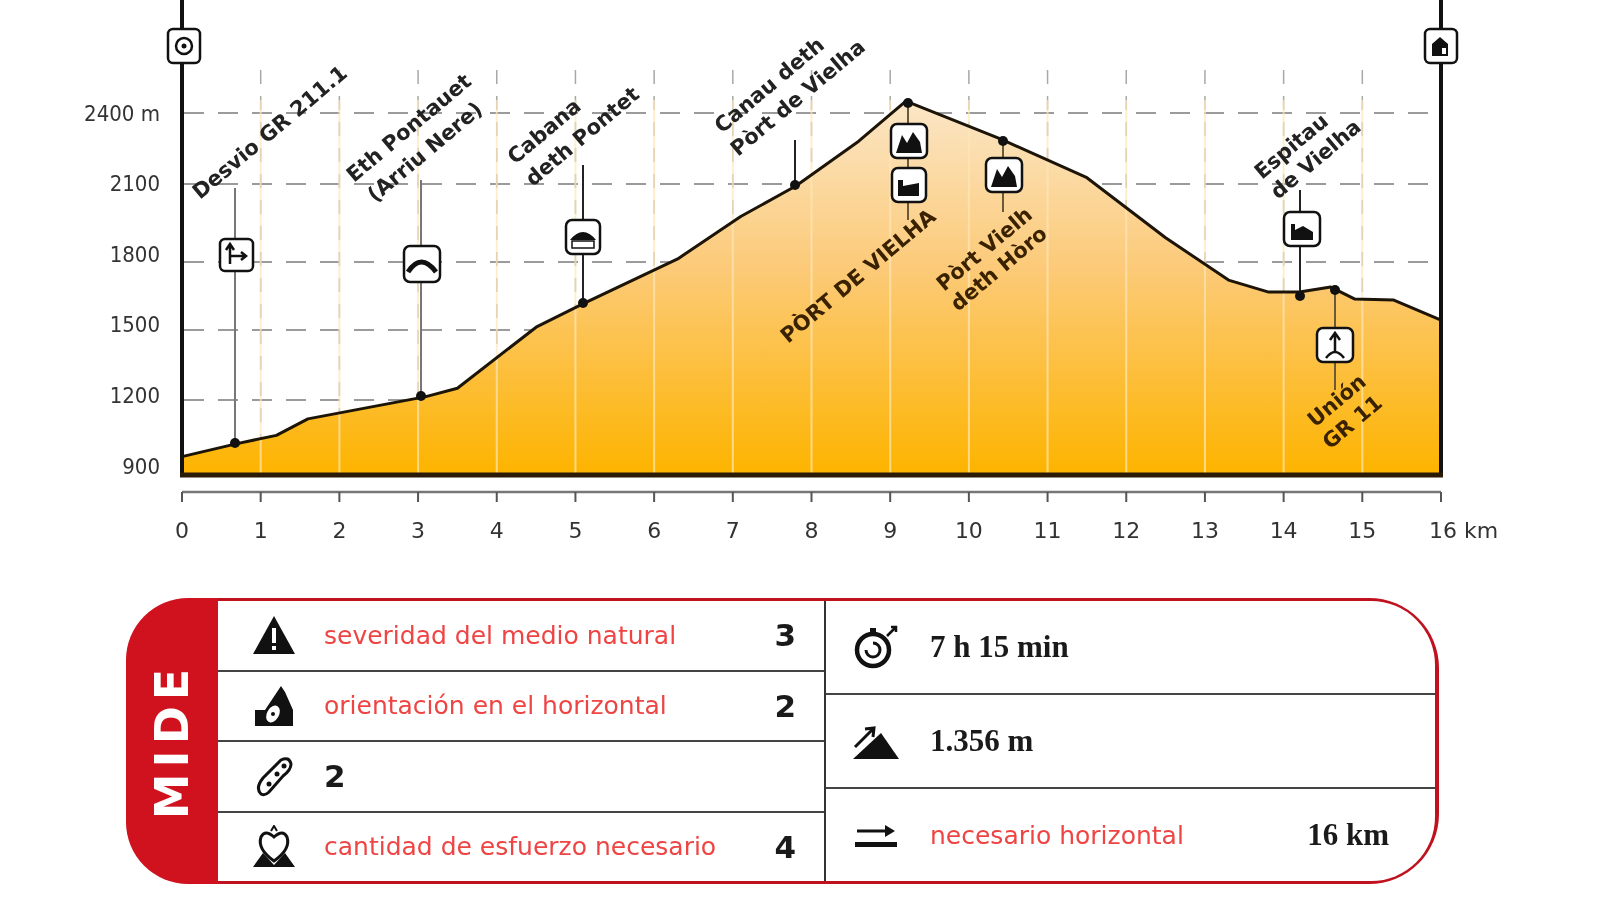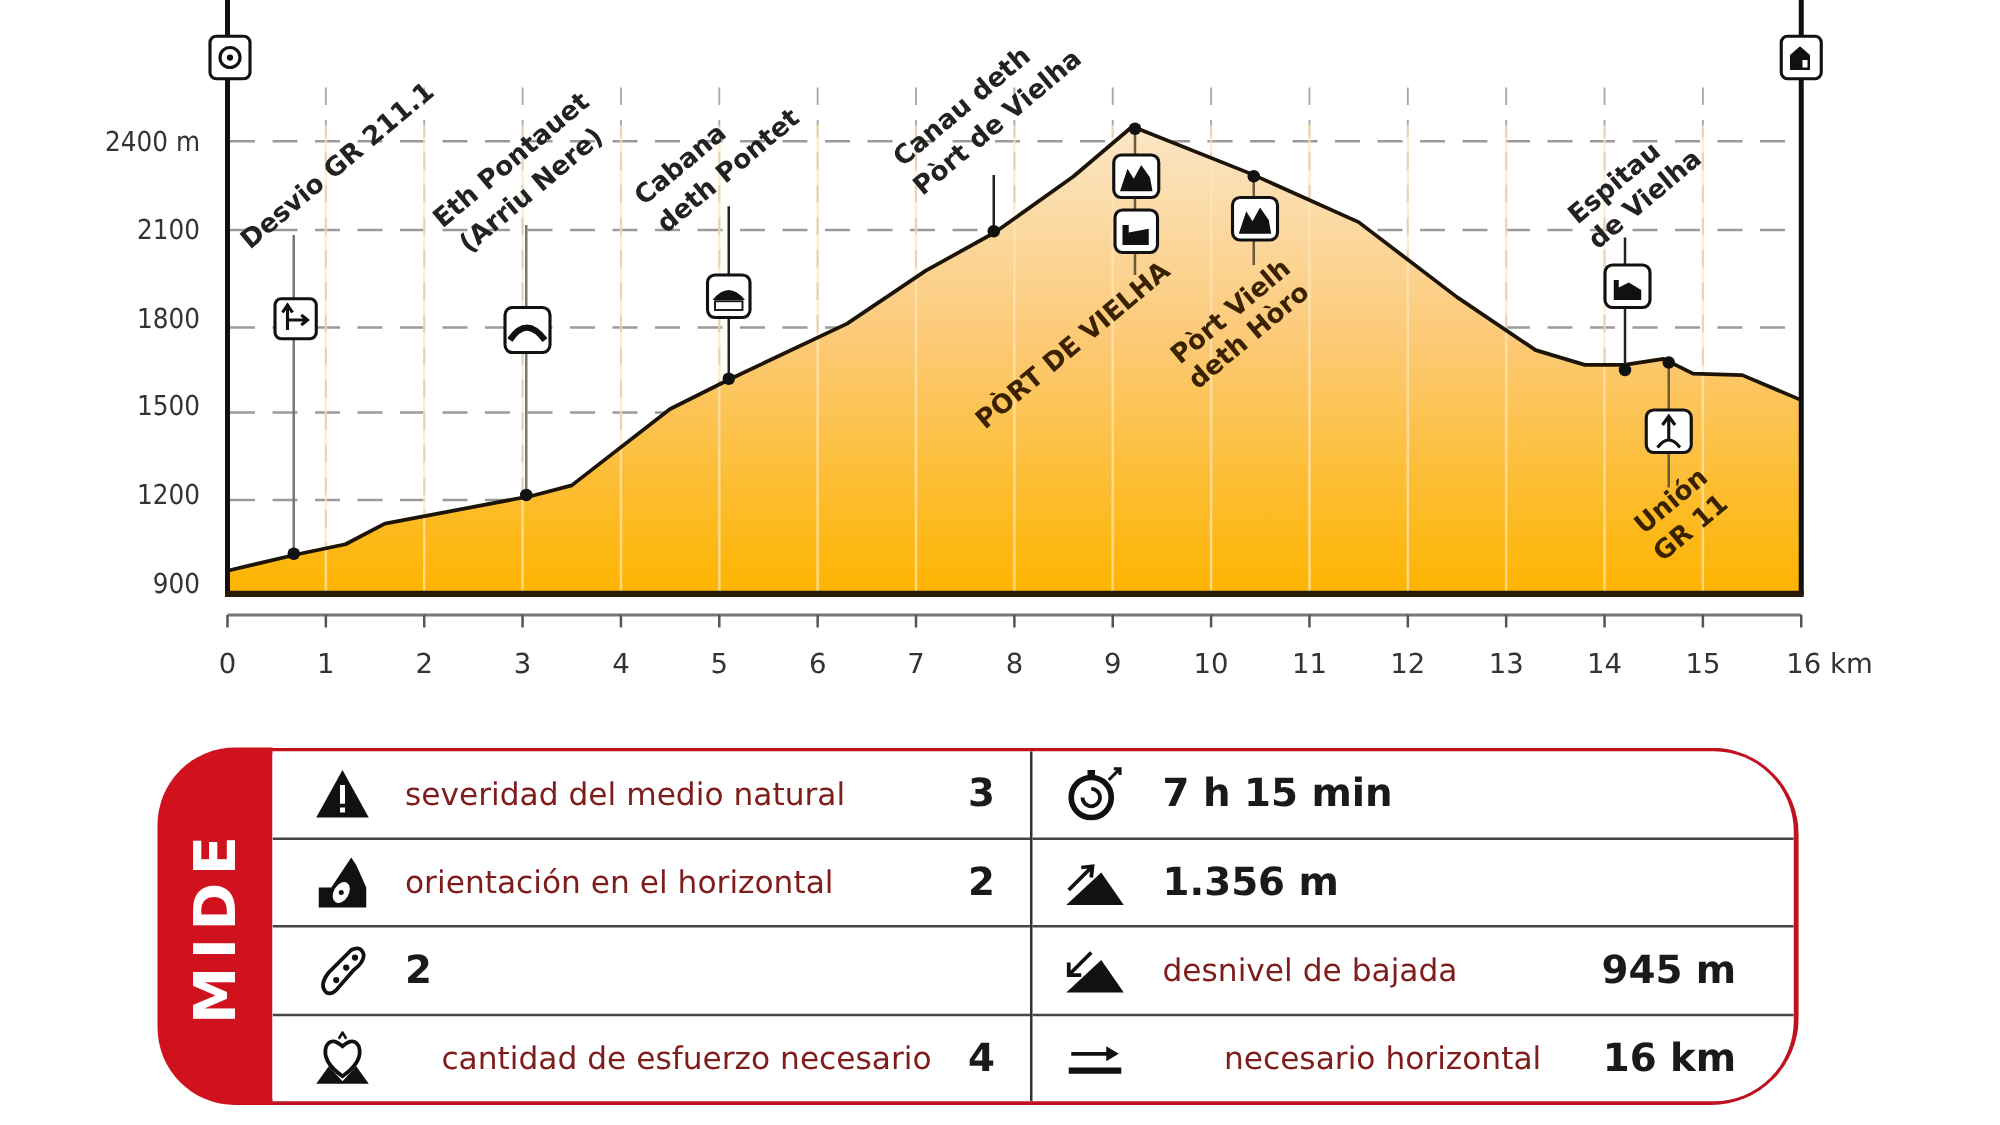--- a/index.html
+++ b/index.html
@@ -12,26 +12,26 @@
 
   .mide { position:absolute; left:126px; top:598px; width:1313px; height:286px; }
   .mide-frame { position:absolute; inset:0; border:5px solid #c0111f; border-radius:70px 70px 70px 70px; border-left:none; }
   .mide-tab { position:absolute; left:0; top:0; width:92px; height:286px; background:#d0121f; border-radius:62px 0 0 62px; display:flex; align-items:center; justify-content:center; }
   .mide-tab span { display:block; transform:rotate(-90deg); color:#fff; font-family:"DejaVu Sans", sans-serif; font-weight:bold; font-size:46px; letter-spacing:6px; white-space:nowrap; }
   .mide-body { position:absolute; left:92px; top:3px; right:4px; bottom:3px; background:#fff; border-radius:0 64px 64px 0; overflow:hidden; display:flex; }
   .col { flex:none; display:flex; flex-direction:column; }
   .col-left { width:606px; border-right:2px solid #333; }
   .col-right { flex:1; }
   .row { flex:1; display:flex; align-items:center; border-bottom:2px solid #444; position:relative; }
-  .row:last-child { border-bottom:none;text-align:center; }
+  .row:last-child { border-bottom:none; }
   .row .ico { width:52px; height:44px; margin-left:30px; margin-right:24px; display:flex; align-items:center; justify-content:center; }
-  .row .lbl { font-family:"DejaVu Sans", sans-serif; font-size:25px; color:#7f1d1d; flex:1; white-space:nowrap; }
+  .row .lbl { font-family:"DejaVu Sans", sans-serif; font-size:25px; color:#ef4444; flex:1; white-space:nowrap; }
   .row .val { font-family:"DejaVu Sans", sans-serif; font-weight:bold; font-size:31px; color:#1a1a1a; margin-right:28px; }
   .col-right .row .ico { margin-left:24px; margin-right:28px; }
-  .col-right .row .val { margin-right:46px; }
+  .col-right .row .val { margin-right:46px;font-family:Liberation Serif, serif; }
 </style>
 </head>
 <body>
 
 <svg id="chart-svg" width="1600" height="580" viewBox="0 0 1600 580">
   <defs>
     <linearGradient id="fillGrad" x1="0" y1="0" x2="0" y2="1">
       <stop offset="0" stop-color="#fbe6c6"></stop>
       <stop offset="0.45" stop-color="#fcca78"></stop>
       <stop offset="1" stop-color="#fdb400"></stop>
@@ -289,30 +289,20 @@
         <span class="ico">
           <svg width="50" height="40" viewBox="0 0 50 40">
               <path d="M2 38 L30 12 L48 38 Z" fill="#111"></path>
               <path d="M4 26 L22 8 M14 8 L23 7 L22 16" stroke="#111" stroke-width="3" fill="none"></path>
             </svg>
         </span>
         <span class="val">1.356 m</span>
       </div>
       <div class="row">
         <span class="ico">
-          <svg width="50" height="40" viewBox="0 0 50 40">
-              <path d="M2 38 L30 12 L48 38 Z" fill="#111"></path>
-              <path d="M22 6 L5 23 M4 14 L4 24 L14 24" stroke="#111" stroke-width="3" fill="none"></path>
-            </svg>
-        </span>
-        <span class="lbl">desnivel de bajada</span>
-        <span class="val">945 m</span>
-      </div>
-      <div class="row">
-        <span class="ico">
           <svg width="50" height="30" viewBox="0 0 50 30">
               <rect x="4" y="22" width="42" height="5" fill="#111"></rect>
               <path d="M6 11 L40 11" stroke="#111" stroke-width="3"></path>
               <path d="M34 5 L44 11 L34 17 Z" fill="#111"></path>
             </svg>
         </span>
         <span class="lbl">necesario horizontal</span>
         <span class="val">16 km</span>
       </div>
     </div>

